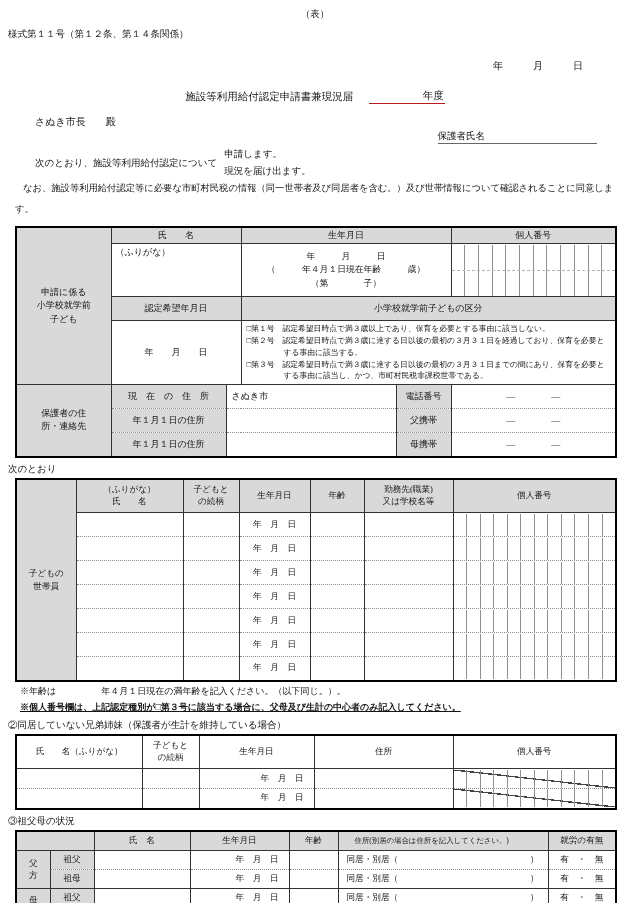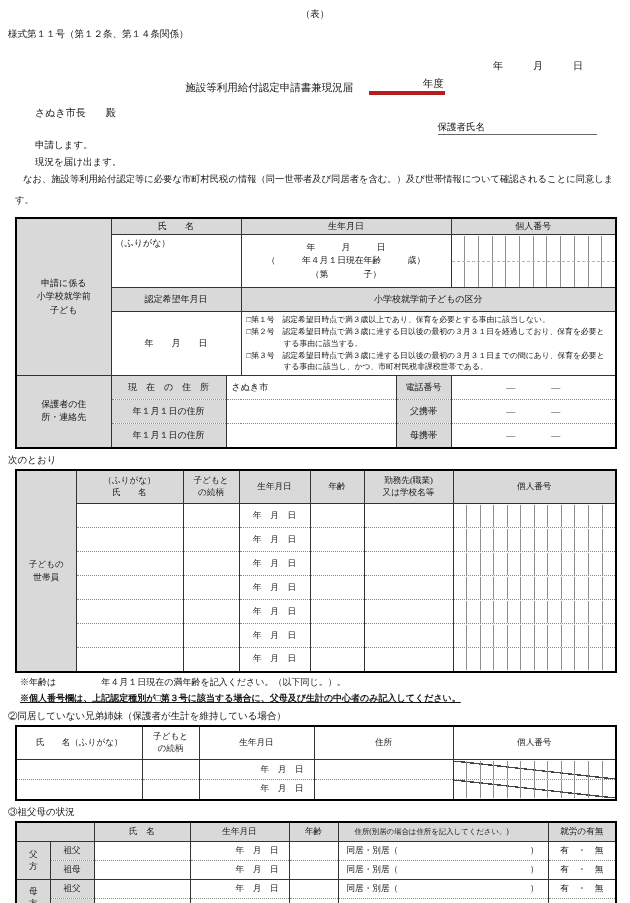--- a/index.html
+++ b/index.html
@@ -8,21 +8,21 @@
     font-family:"Liberation Serif","DejaVu Serif",serif; font-size:9px;
   }
   .page { width:630px; height:903px; padding:8px 15px 0 15px; position:relative; overflow:hidden; }
   .center { text-align:center; }
   .prelines { white-space:pre-line; }
 
   .side-label { font-size:9.5px; }
   .form-number { font-size:9.5px; margin:7px 0 0 -7px; }
   .header-date { text-align:right; padding-right:32px; margin-top:18px; font-size:10px; }
   .title-row { display:flex; justify-content:center; align-items:flex-end; margin-top:4px; font-size:10.5px; }
-  .year-group { border-bottom:4px solid #b91c1c; margin-left:16px; padding:0 1px; }
+  .year-group { border-bottom:1px solid #b91c1c; margin-left:16px; padding:0 1px;margin-top:12px; }
   .addressee { margin:11px 0 0 20px; font-size:10px; }
   .guardian-name { display:flex; justify-content:flex-end; margin:1px 18px 3px 0; font-size:9.5px; }
   .uline { border-bottom:1px solid #666; padding-right:112px; }
   .intro { display:flex; align-items:center; gap:7px; margin:4px 0 0 20px; font-size:9.5px; }
   .intro-options { display:flex; flex-direction:column; gap:4px; }
   .consent { font-size:9.3px; line-height:21px; text-indent:8px; }
 
   table { border-collapse:collapse; table-layout:fixed; width:600px; border:2px solid #000; }
   td { border-left:1px solid #333; border-top:1px solid #333; text-align:center; vertical-align:middle;
        font-size:9px; padding:1px 2px; overflow:hidden; }
@@ -68,20 +68,21 @@
     <span class="year-group"><span>　　　　　</span><span>年度</span></span>
   </div>
 
   <div class="addressee">さぬき市長　　殿</div>
 
   <div class="guardian-name">
     <span class="uline"><span>保護者氏名</span></span>
   </div>
 
   <div class="intro">
+    <span>次のとおり、施設等利用給付認定について</span>
     <span class="intro-options">
       <span>申請します。</span>
       <span>現況を届け出ます。</span>
     </span>
   </div>
 
   <div class="consent">なお、施設等利用給付認定等に必要な市町村民税の情報（同一世帯者及び同居者を含む。）及び世帯情報について確認されることに同意します。</div>
 
   <table class="tmain">
     <colgroup>

